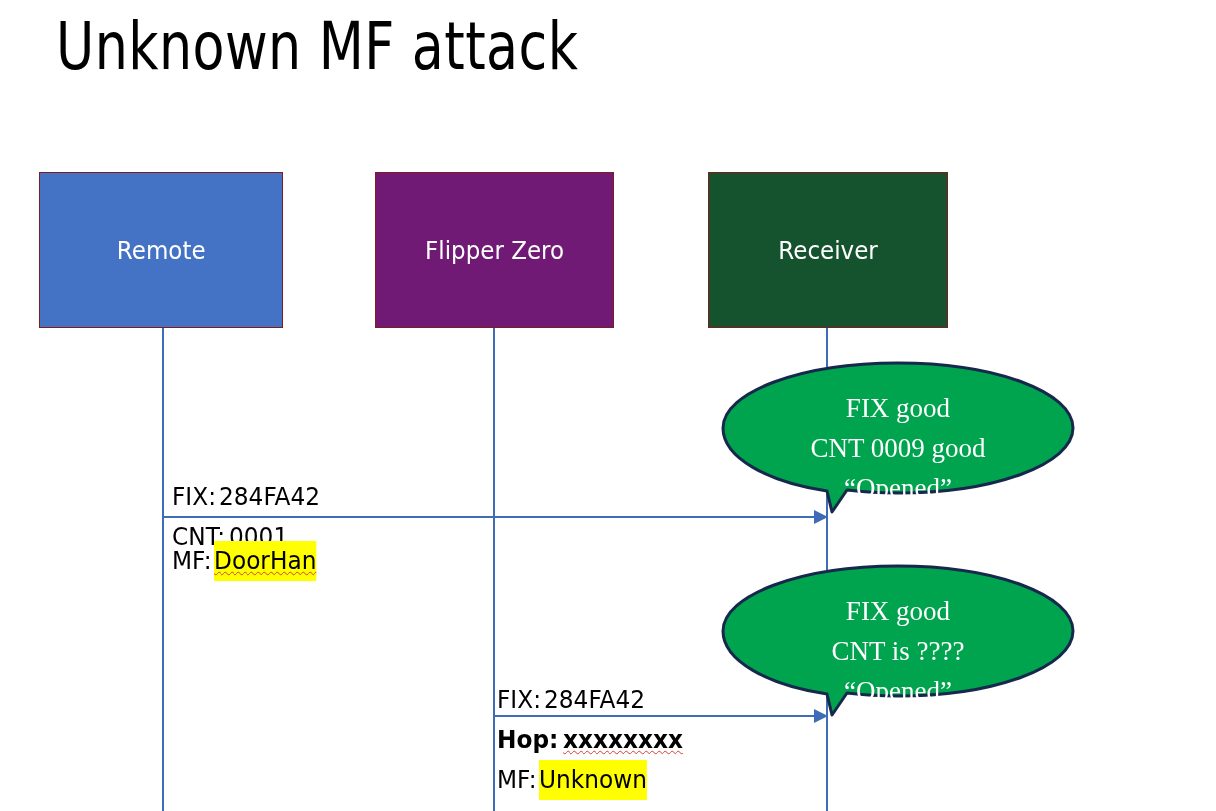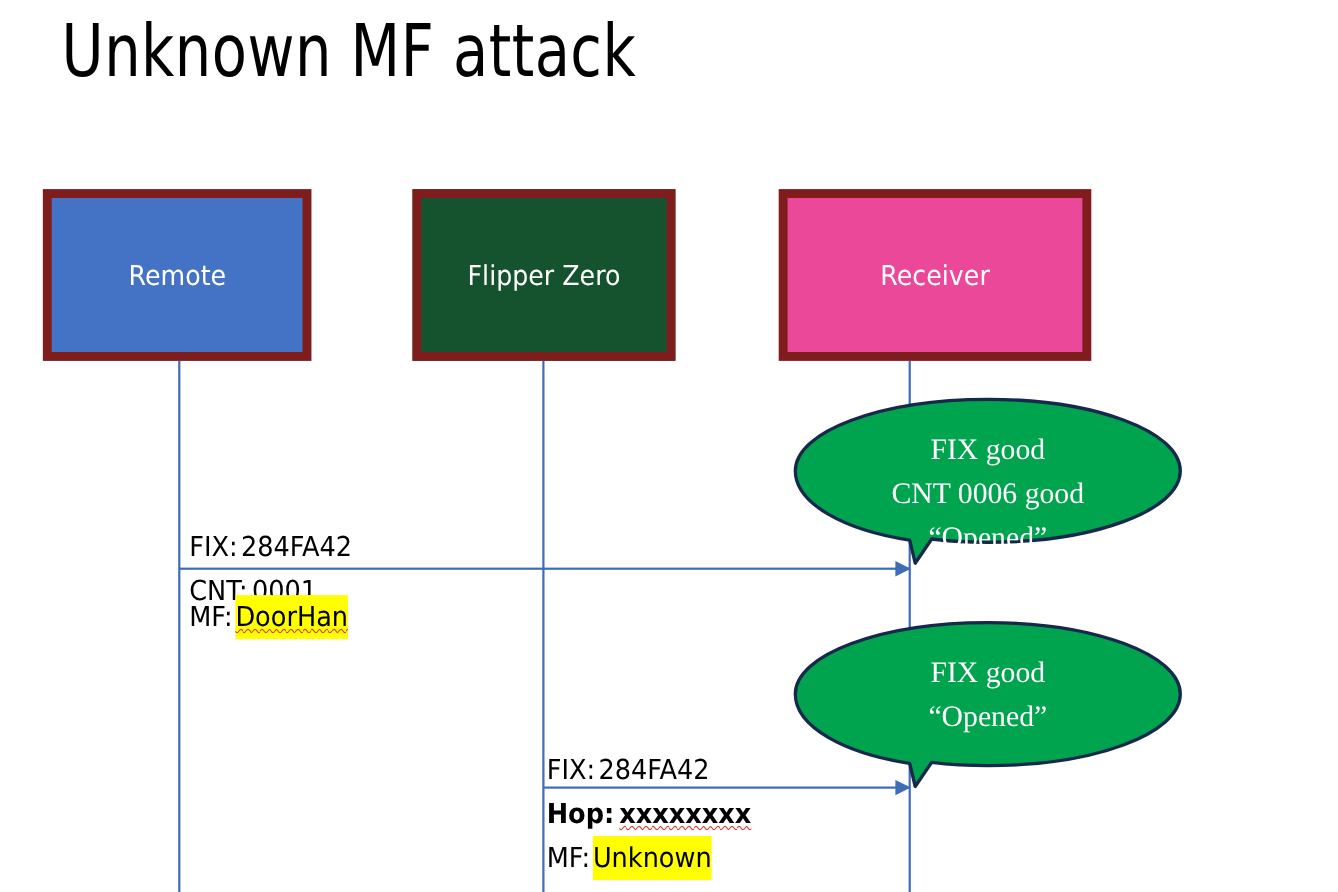--- a/index.html
+++ b/index.html
@@ -37,46 +37,46 @@
     font-family: "DejaVu Sans", sans-serif;
     font-stretch: condensed;
     transform: scaleX(0.88);
     transform-origin: left center;
   }
 
   
   .actor-box {
     position: absolute;
     box-sizing: border-box;
-    border: 8px solid #7f1d1d;
+    border: 1px solid #7f1d1d;
     display: flex;
     align-items: center;
     justify-content: center;
     color: #ffffff;
     font-size: 25px;
     font-weight: 400;
     font-family: "DejaVu Sans", sans-serif;
   }
   .actor-box .actor-label {
     transform: scaleX(0.92);
   }
   #actor-remote {
     left: 39px; top: 172px;
     width: 244px; height: 156px;
     background: #4472C4;
   }
   #actor-flipper {
     left: 375px; top: 172px;
     width: 239px; height: 156px;
-    background: #14532d;
+    background: #701a75;
   }
   #actor-receiver {
     left: 708px; top: 172px;
-    width: 284px; height: 156px;
-    background: #ec4899;
+    width: 240px; height: 156px;
+    background: #14532d;
   }
 
   
   .lifeline {
     position: absolute;
     width: 2px;
     background: #3F6CB6;
   }
   #lifeline-remote   { left: 162px; top: 328px; height: 483px; }
   #lifeline-flipper  { left: 493px; top: 328px; height: 483px; }
@@ -197,35 +197,36 @@
                C 275 3 353 32 353 68
                C 353 104 275 133 178 133
                C 160 133 143 132 127 130
                L 112 152
                L 107 131
                C 48 122 3 98 3 68
                C 3 32 81 3 178 3 Z" fill="#00A44E" stroke="#16284B" stroke-width="3" stroke-linejoin="round"></path>
     </svg>
     <div class="bubble-text">
       <span>FIX good</span>
-      <span>CNT 0006 good</span>
+      <span>CNT 0009 good</span>
       <span>“Opened”</span>
     </div>
   </div>
 
   <div class="bubble" id="bubble2">
     <svg width="356" height="160" viewBox="0 0 356 160">
       <path d="M 178 3
                C 275 3 353 32 353 68
                C 353 104 275 133 178 133
                C 160 133 143 132 127 130
                L 112 152
                L 107 131
                C 48 122 3 98 3 68
                C 3 32 81 3 178 3 Z" fill="#00A44E" stroke="#16284B" stroke-width="3" stroke-linejoin="round"></path>
     </svg>
     <div class="bubble-text">
       <span>FIX good</span>
+      <span>CNT is ????</span>
       <span>“Opened”</span>
     </div>
   </div>
 
 </div>
 
 </body></html>

